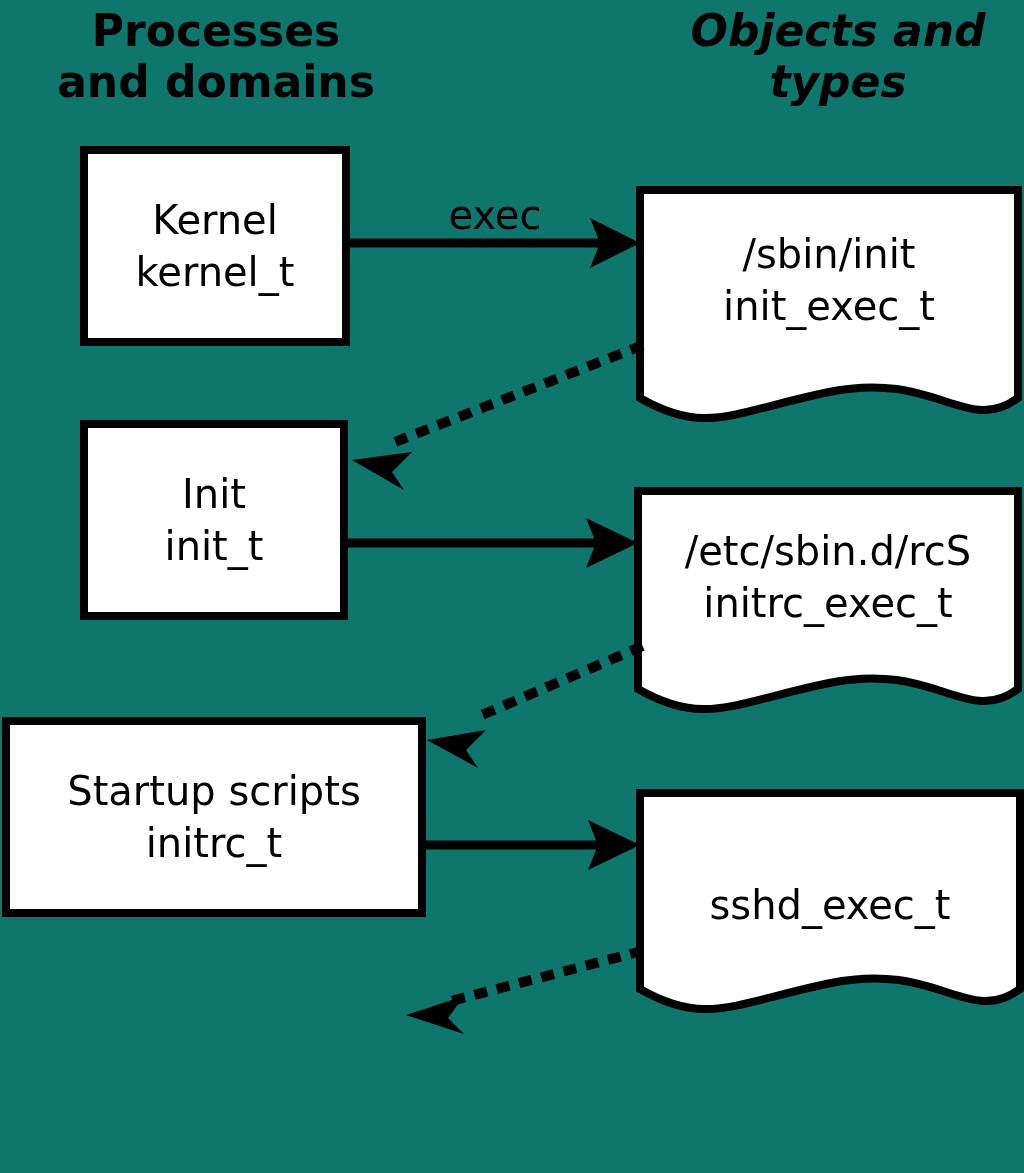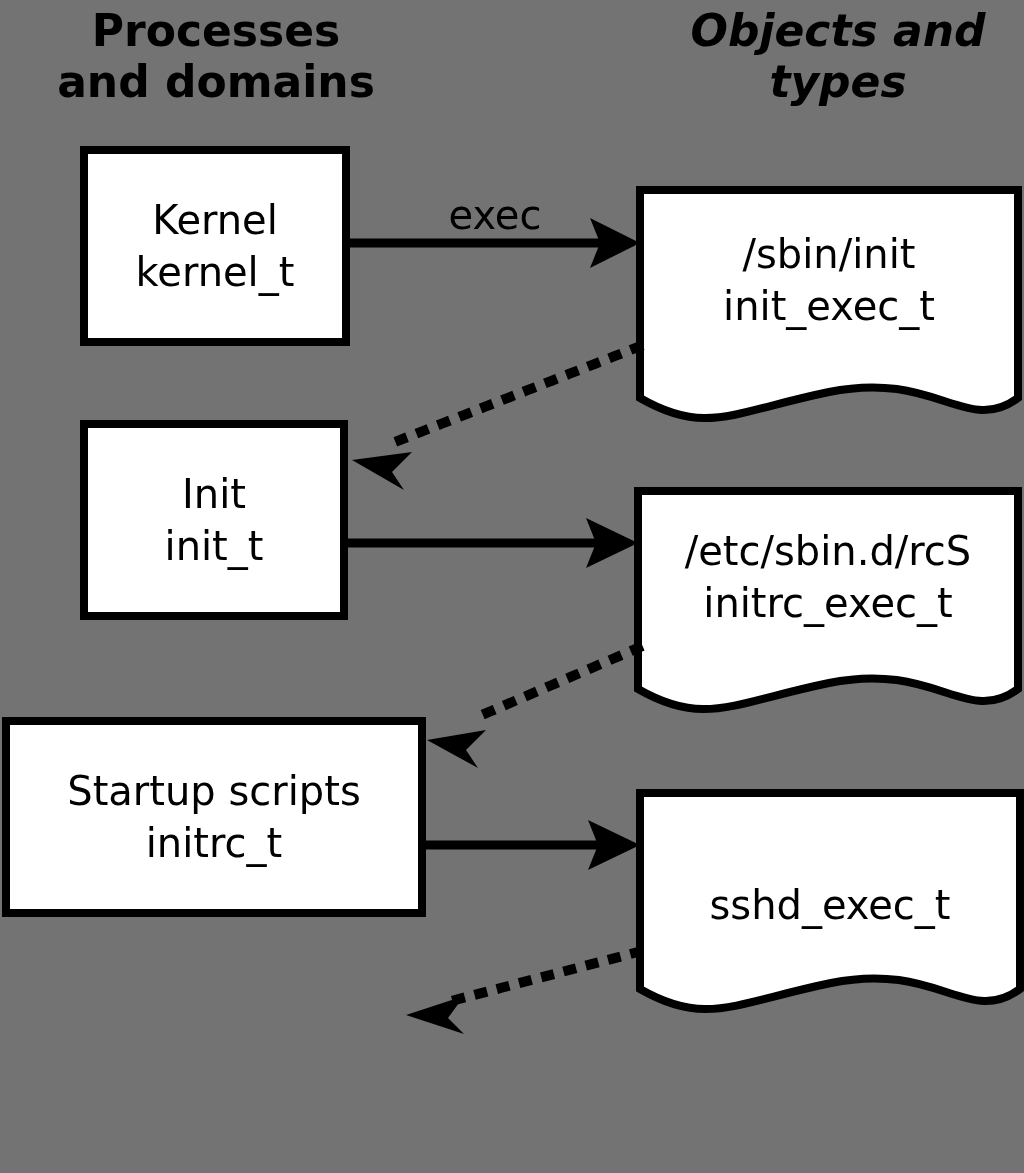--- a/index.html
+++ b/index.html
@@ -4,21 +4,21 @@
 <style>
   html, body {
     margin: 0;
     padding: 0;
     background: #ffffff;
   }
   #canvas {
     position: relative;
     width: 1024px;
     height: 1173px;
-    background: #737373;
+    background: #0f766e;
     overflow: hidden;
     font-family: "DejaVu Sans", sans-serif;
   }
   .col-title {
     position: absolute;
     font-family: "DejaVu Sans", sans-serif;
     font-weight: bold;
     font-size: 44px;
     line-height: 1.15;
     color: #000000;

